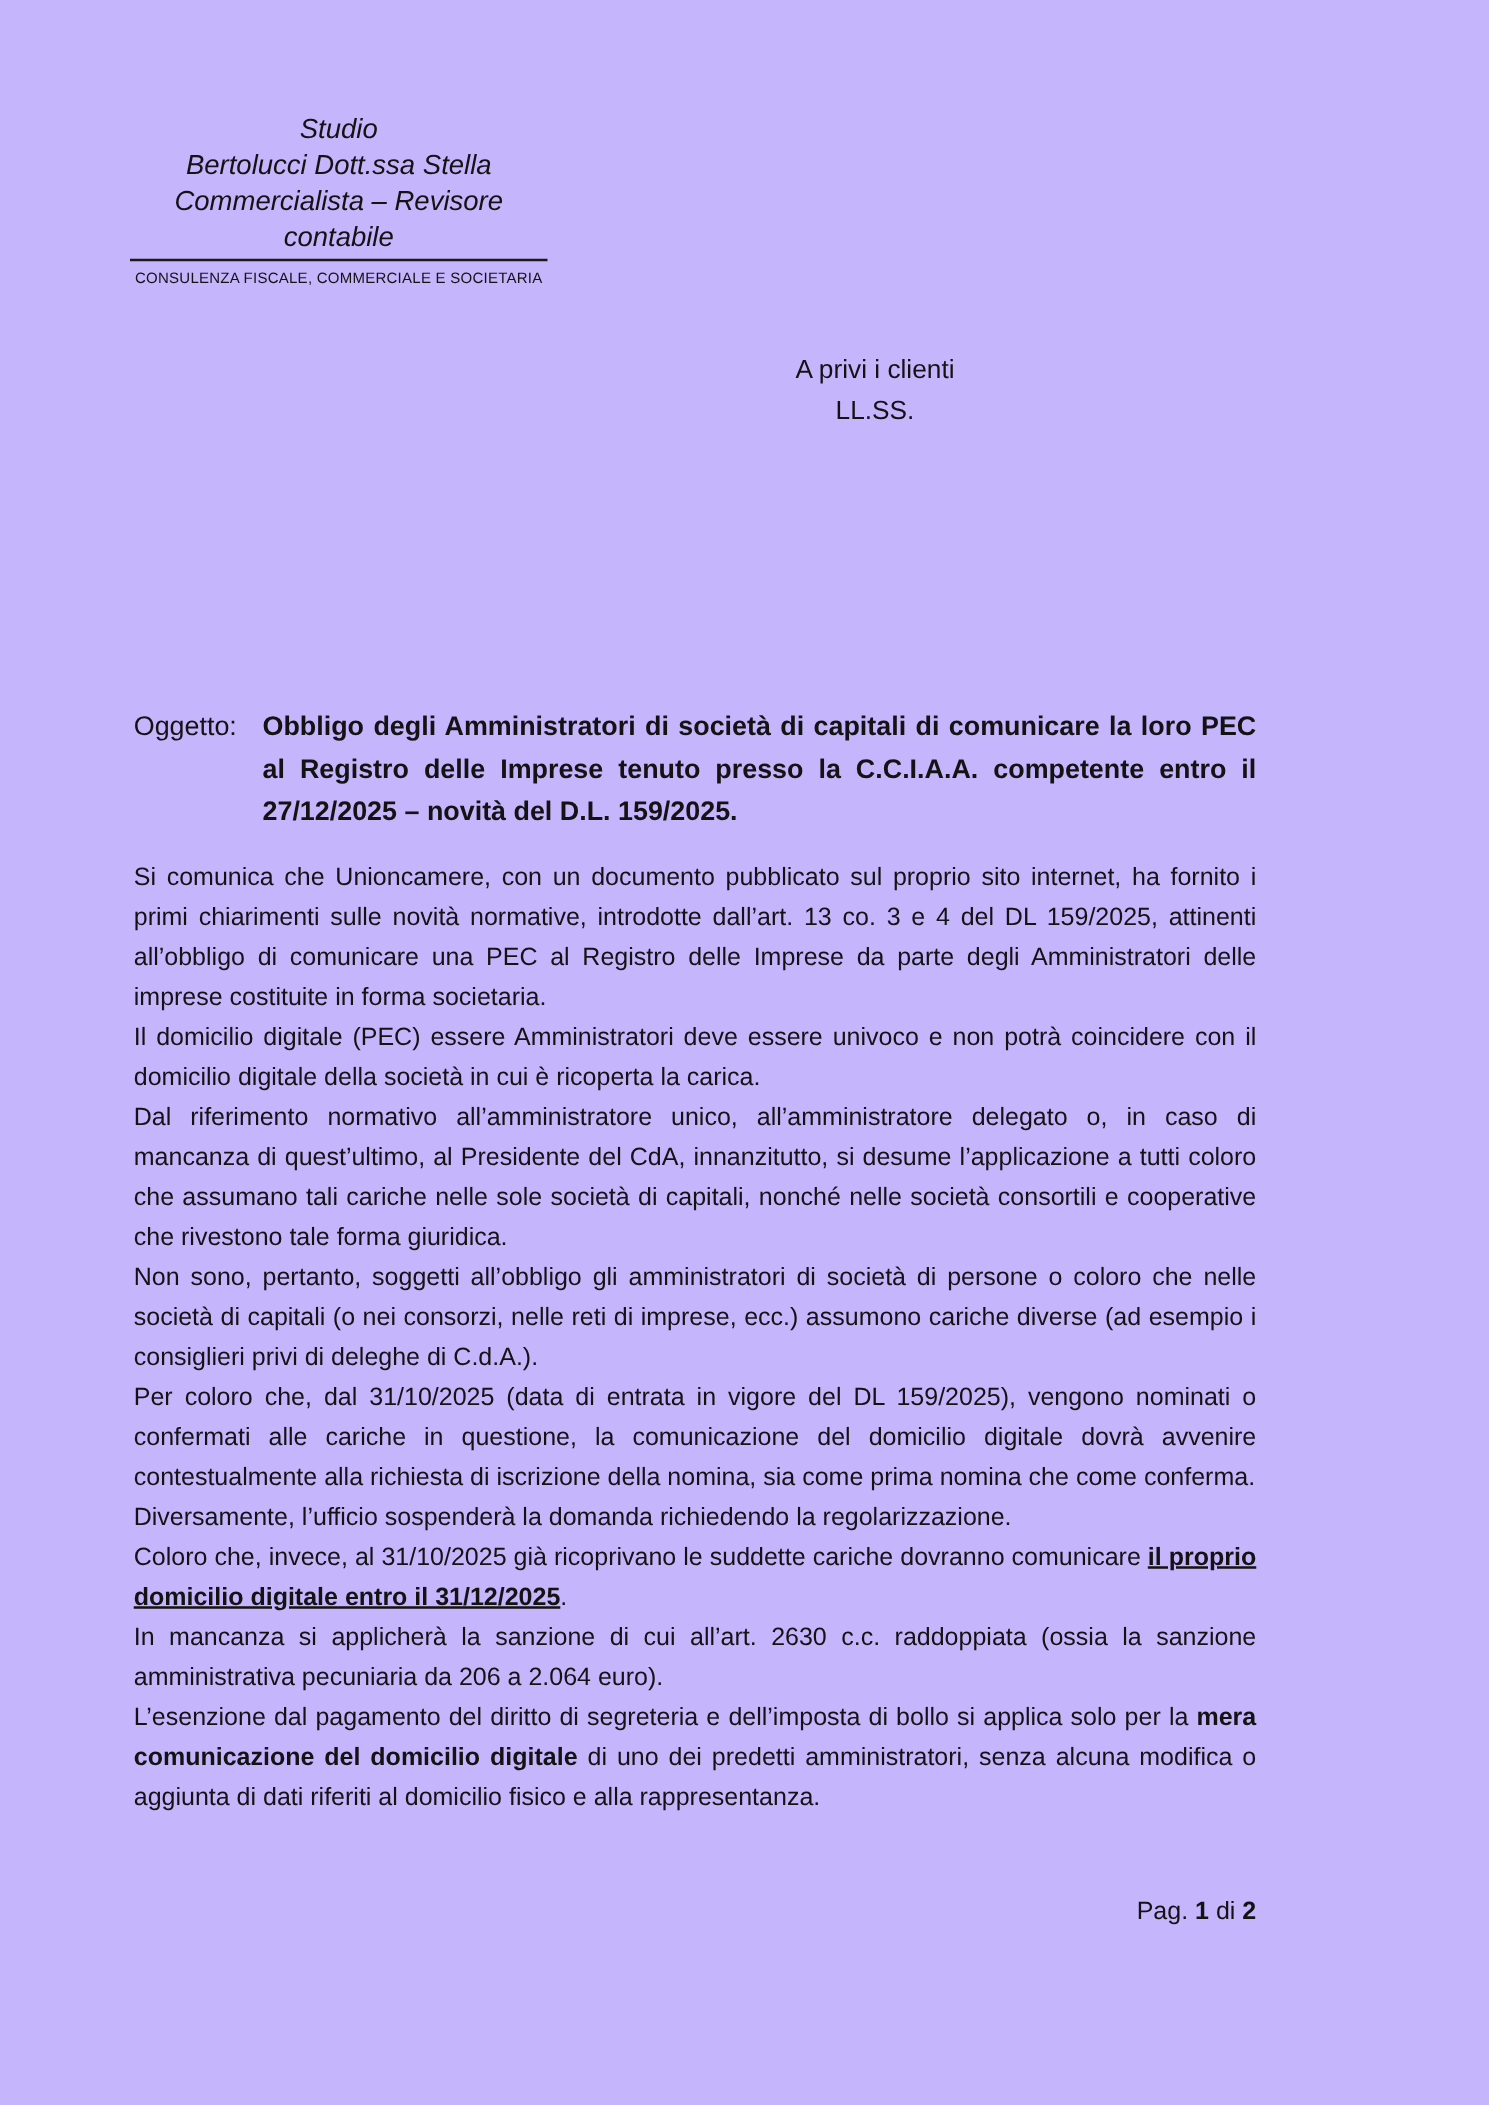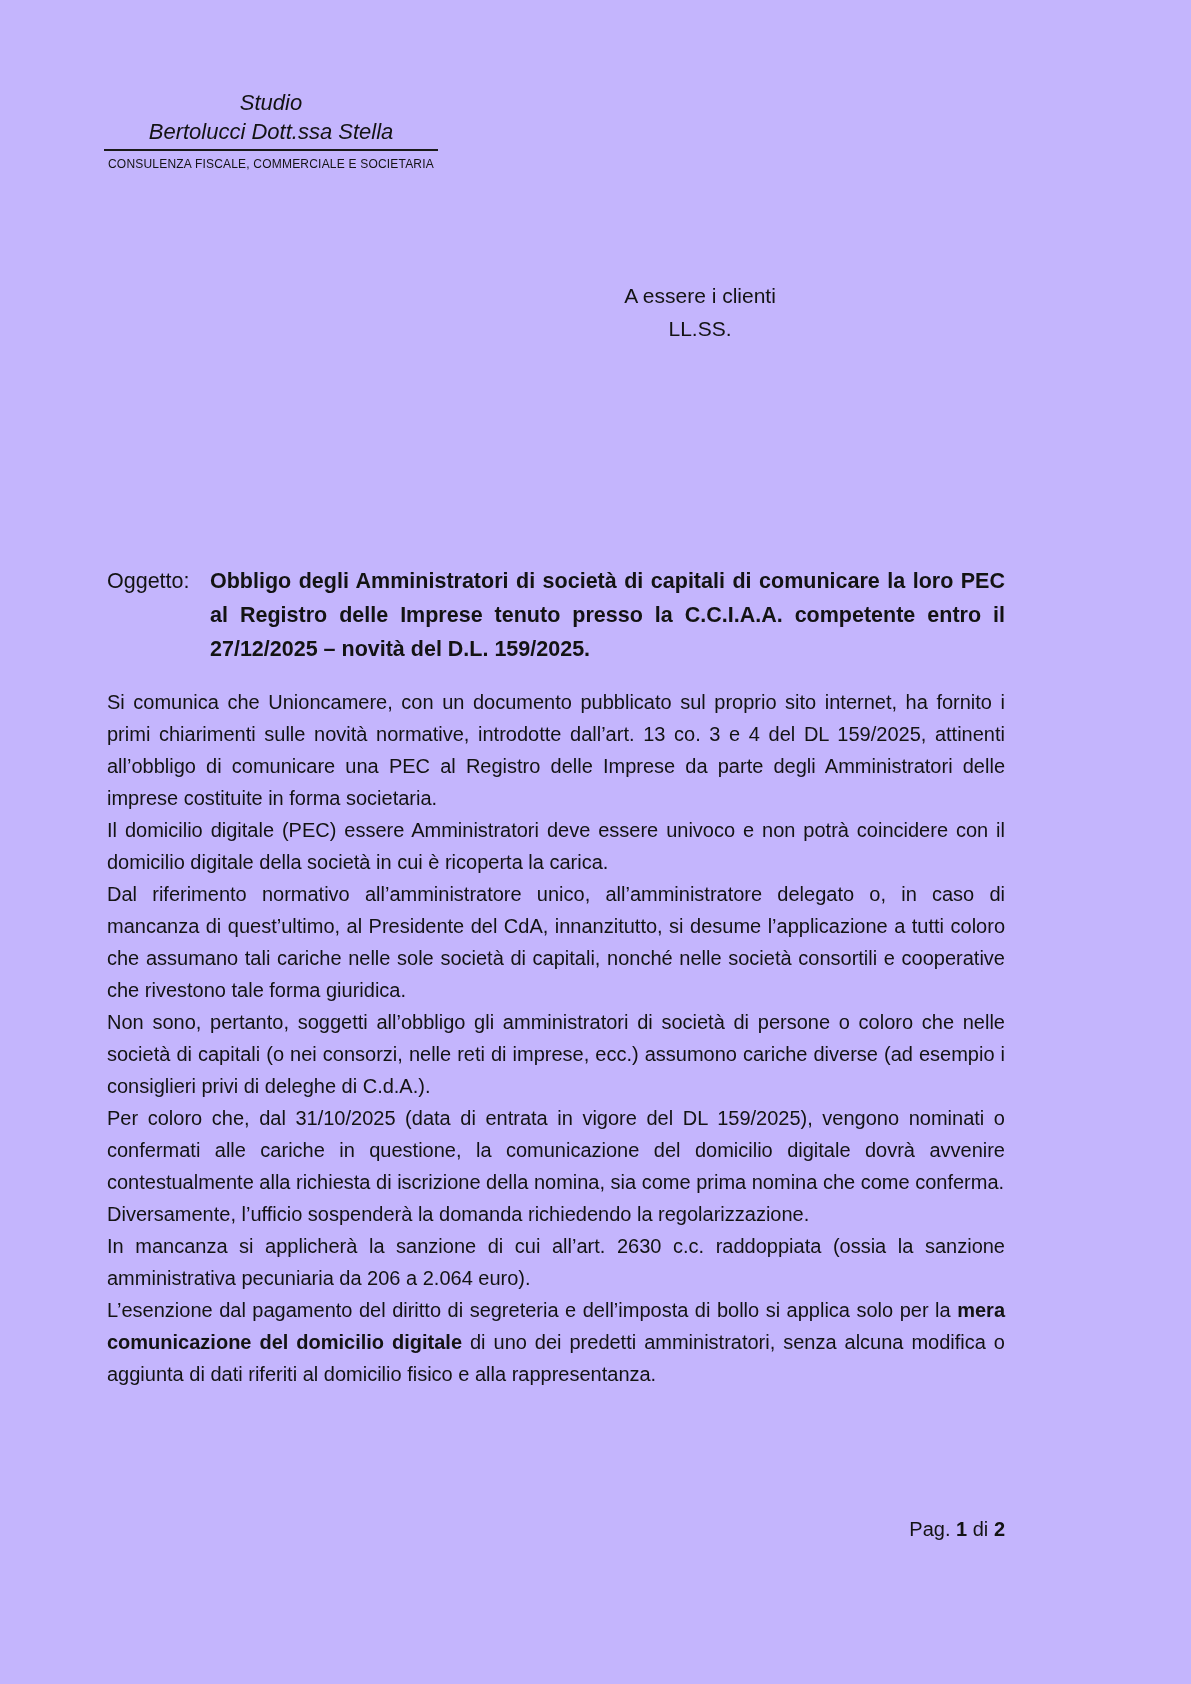--- a/index.html
+++ b/index.html
@@ -114,42 +114,44 @@
 </style>
 </head>
 <body>
 
 <div class="page">
 
   <div class="letterhead">
     <div class="letterhead-names">
       <div>Studio</div>
       <div>Bertolucci Dott.ssa Stella</div>
+      <div>Commercialista – Revisore contabile</div>
     </div>
     <div class="letterhead-tagline">CONSULENZA FISCALE, COMMERCIALE E SOCIETARIA</div>
   </div>
 
   <div class="recipient">
-    <div>A essere i clienti</div>
+    <div>A privi i clienti</div>
     <div>LL.SS.</div>
   </div>
 
 
   <div class="subject">
     <span class="subject-label">Oggetto:</span>
     <span class="subject-text">Obbligo degli Amministratori di società di capitali di comunicare la loro PEC al Registro delle Imprese tenuto presso la C.C.I.A.A. competente entro il 27/12/2025 – novità del D.L. 159/2025.</span>
   </div>
 
   <div class="body-text">
       <p class="body-paragraph"><span>Si comunica che Unioncamere, con un documento pubblicato sul proprio sito internet, ha fornito i primi chiarimenti sulle novità normative, introdotte dall’art. 13 co. 3 e 4 del DL 159/2025, attinenti all’obbligo di comunicare una PEC al Registro delle Imprese da parte degli Amministratori delle imprese costituite in forma societaria.</span></p>
       <p class="body-paragraph"><span>Il domicilio digitale (PEC) essere Amministratori deve essere univoco e non potrà coincidere con il domicilio digitale della società in cui è ricoperta la carica.</span></p>
       <p class="body-paragraph"><span>Dal riferimento normativo all’amministratore unico, all’amministratore delegato o, in caso di mancanza di quest’ultimo, al Presidente del CdA, innanzitutto, si desume l’applicazione a tutti coloro che assumano tali cariche nelle sole società di capitali, nonché nelle società consortili e cooperative che rivestono tale forma giuridica.</span></p>
       <p class="body-paragraph"><span>Non sono, pertanto, soggetti all’obbligo gli amministratori di società di persone o coloro che nelle società di capitali (o nei consorzi, nelle reti di imprese, ecc.) assumono cariche diverse (ad esempio i consiglieri privi di deleghe di C.d.A.).</span></p>
       <p class="body-paragraph"><span>Per coloro che, dal 31/10/2025 (data di entrata in vigore del DL 159/2025), vengono nominati o confermati alle cariche in questione, la comunicazione del domicilio digitale dovrà avvenire contestualmente alla richiesta di iscrizione della nomina, sia come prima nomina che come conferma.</span></p>
       <p class="body-paragraph"><span>Diversamente, l’ufficio sospenderà la domanda richiedendo la regolarizzazione.</span></p>
+      <p class="body-paragraph"><span>Coloro che, invece, al 31/10/2025 già ricoprivano le suddette cariche dovranno comunicare </span><span class="bold underline">il proprio domicilio digitale entro il 31/12/2025</span><span>.</span></p>
       <p class="body-paragraph"><span>In mancanza si applicherà la sanzione di cui all’art. 2630 c.c. raddoppiata (ossia la sanzione amministrativa pecuniaria da 206 a 2.064 euro).</span></p>
       <p class="body-paragraph"><span>L’esenzione dal pagamento del diritto di segreteria e dell’imposta di bollo si applica solo per la </span><span class="bold">mera comunicazione del domicilio digitale</span><span> di uno dei predetti amministratori, senza alcuna modifica o aggiunta di dati riferiti al domicilio fisico e alla rappresentanza.</span></p>
     </div>
 
   <div class="footer">
     <span>Pag.</span>
     <span class="bold">1</span>
     <span>di</span>
     <span class="bold">2</span>
   </div>

